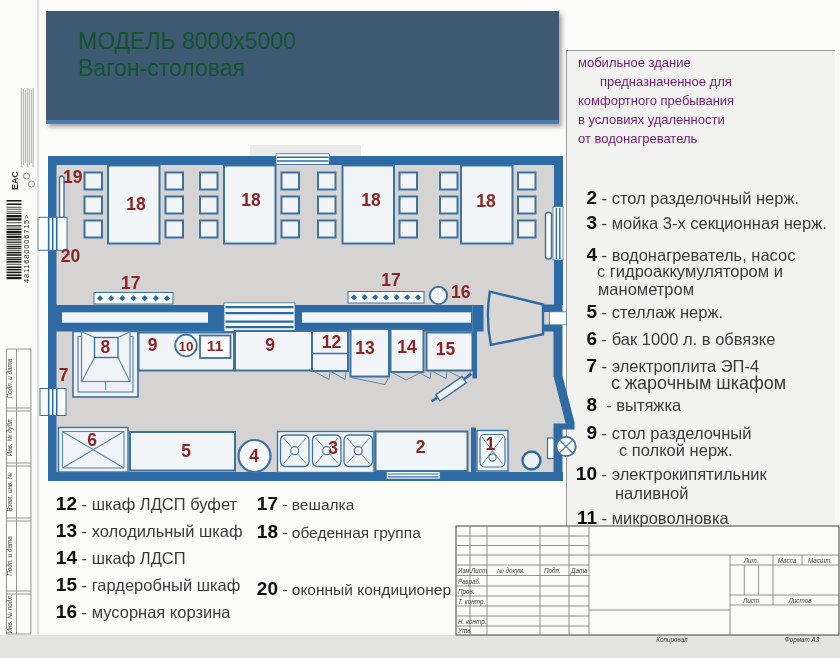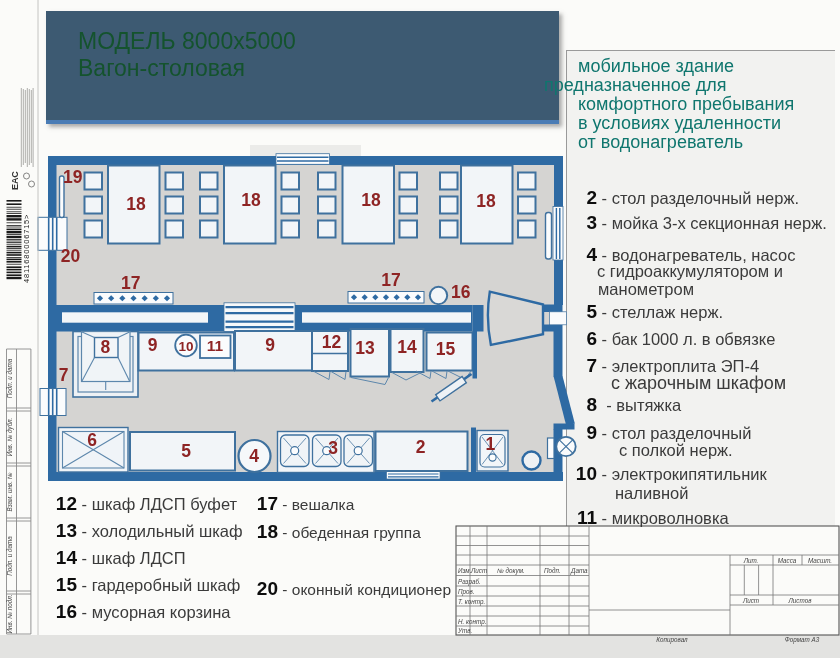--- a/index.html
+++ b/index.html
@@ -1,18 +1,18 @@
 <!DOCTYPE html>
 <html><head><meta charset="utf-8">
 <style>
 html,body{margin:0;padding:0}
 #page{position:relative;width:840px;height:658px;background:#fbfbf9;overflow:hidden;font-family:"Liberation Sans",sans-serif}
 .ln{position:absolute;white-space:nowrap;color:#3b3b3b;line-height:1.15}
 .ln .n{display:inline-block;text-align:right;font-weight:bold;color:#0d0d0d;font-size:19px}
-.intro{font-size:18px;color:#0f766e}
+.intro{font-size:13px;color:#701a75}
 </style></head>
 <body>
 <div id="page">
 
 <div style="position:absolute;left:566px;top:50px;width:268px;height:475px;background:#f2f2f0;border-left:1px solid #9a9a9a;border-top:1px solid #9a9a9a"></div>
 
 <svg width="840" height="658" viewBox="0 0 840 658" style="position:absolute;left:0;top:0" font-family="Liberation Sans, sans-serif">
 
 <rect x="56" y="164" width="498" height="308" fill="#d5d4d2"></rect>
 
@@ -433,21 +433,21 @@
 <text x="672" y="641.5" text-anchor="middle">Копировал</text>
 <text x="802" y="641.5" text-anchor="middle">Формат  А3</text>
 </g>
 </svg>
 
 <div style="position:absolute;left:46px;top:11px;width:513px;height:109px;background:#3d5a72;border-bottom:4px solid #4a7cb5;box-shadow:3px 3px 4px rgba(90,90,90,.5)"></div>
 
 <div style="position:absolute;left:78px;top:28px;font-size:23px;color:#14532d;line-height:27px">МОДЕЛЬ 8000х5000<br>Вагон-столовая</div>
 
 <div class="ln intro" style="left:578px;top:56px">мобильное здание</div>
-<div class="ln intro" style="left:544px;top:75px">предназначенное для</div>
+<div class="ln intro" style="left:600px;top:75px">предназначенное для</div>
 <div class="ln intro" style="left:578px;top:94px">комфортного пребывания</div>
 <div class="ln intro" style="left:578px;top:113px">в условиях удаленности</div>
 <div class="ln intro" style="left:578px;top:132px">от водонагреватель</div>
 
 
 <div class="ln" style="left:570px;top:186.5px;font-size:16.5px"><span class="n" style="width:27px">2</span><span class="d">&nbsp;- </span>стол разделочный нерж.</div>
 
 <div class="ln" style="left:570px;top:212px;font-size:16.5px"><span class="n" style="width:27px">3</span><span class="d">&nbsp;- </span>мойка 3-х секционная нерж.</div>
 
 <div class="ln" style="left:570px;top:243.5px;font-size:16.5px"><span class="n" style="width:27px">4</span><span class="d">&nbsp;- </span>водонагреватель, насос</div>

